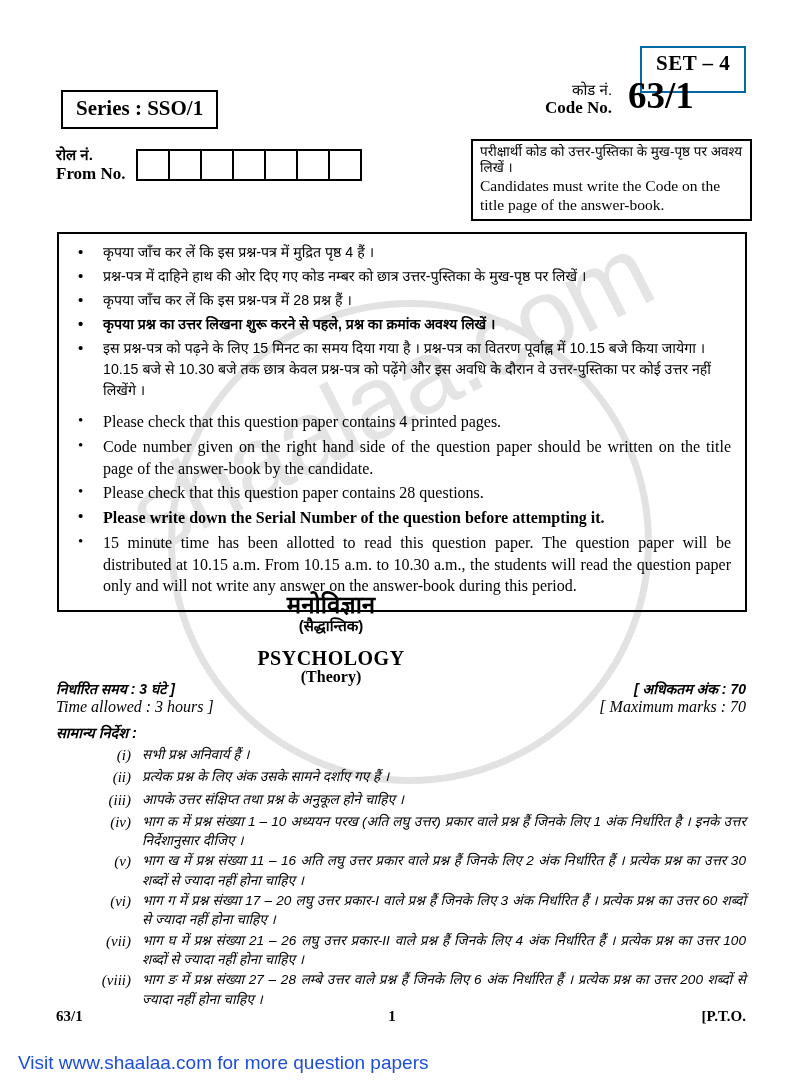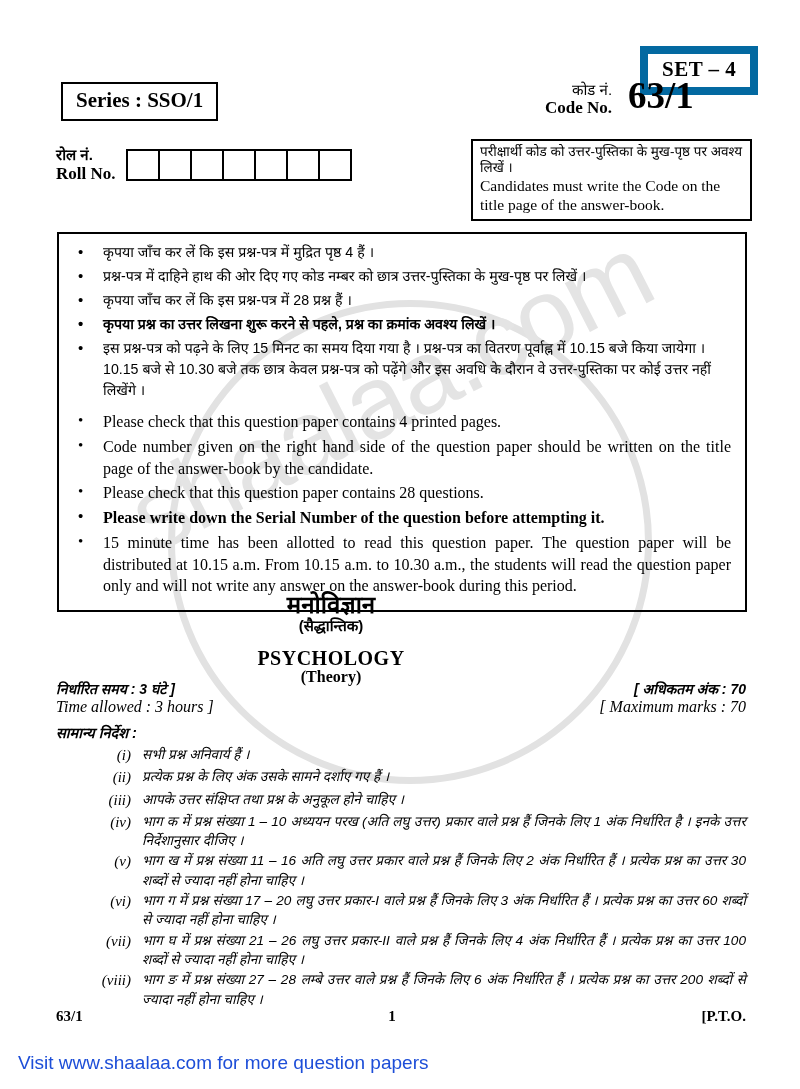--- a/index.html
+++ b/index.html
@@ -54,22 +54,22 @@
     z-index: 2;
     width: 800px;
     height: 1089px;
   }
 
   .abs { position: absolute; }
 
   
   #set-box {
     left: 640px; top: 46px;
-    border: 8px solid #0369a1;
-    padding: 3px 14px 5px 14px;
+    border: 2px solid #0369a1;
+    padding: 3px 14px 15px 14px;
     font-size: 21px;
     font-weight: bold;
     letter-spacing: 0.5px;
     font-family: "Liberation Serif", serif;
   }
   #code-block {
     left: 545px; top: 78px;
     display: flex;
     align-items: flex-start;
   }
@@ -89,21 +89,21 @@
   }
   #code-value {
     font-size: 37px;
     font-weight: bold;
     line-height: 0.95;
     margin-left: 16px;
     letter-spacing: 0px;
   }
 
   #series-box {
-    left: 61px; top: 82px;
+    left: 61px; top: 90px;
     border: 2px solid #000;
     padding: 4px 13px 6px 13px;
     font-size: 21px;
     font-weight: bold;
   }
 
   #roll-block {
     left: 56px; top: 146px;
     display: flex;
     align-items: center;
@@ -310,21 +310,21 @@
       <div id="code-label-en">Code No.</div>
     </div>
     <div id="code-value">63/1</div>
   </div>
 
   <div class="abs" id="series-box">Series : SSO/1</div>
 
   <div class="abs" id="roll-block">
     <div id="roll-labels">
       <div id="roll-label-hi">रोल नं.</div>
-      <div id="roll-label-en">Roll No.</div>
+      <div id="roll-label-en">From No.</div>
     </div>
     <div id="roll-cells">
         <div class="roll-cell"></div>
         <div class="roll-cell"></div>
         <div class="roll-cell"></div>
         <div class="roll-cell"></div>
         <div class="roll-cell"></div>
         <div class="roll-cell"></div>
         <div class="roll-cell"></div>
       </div>

